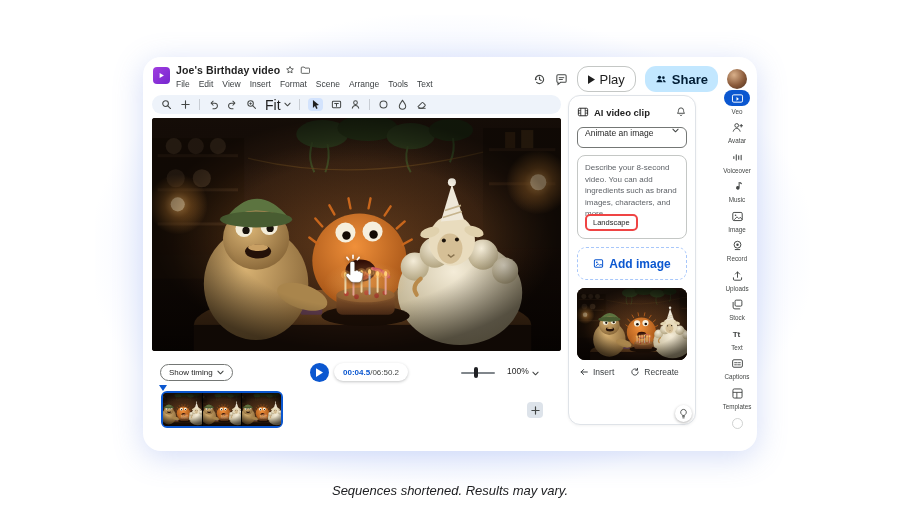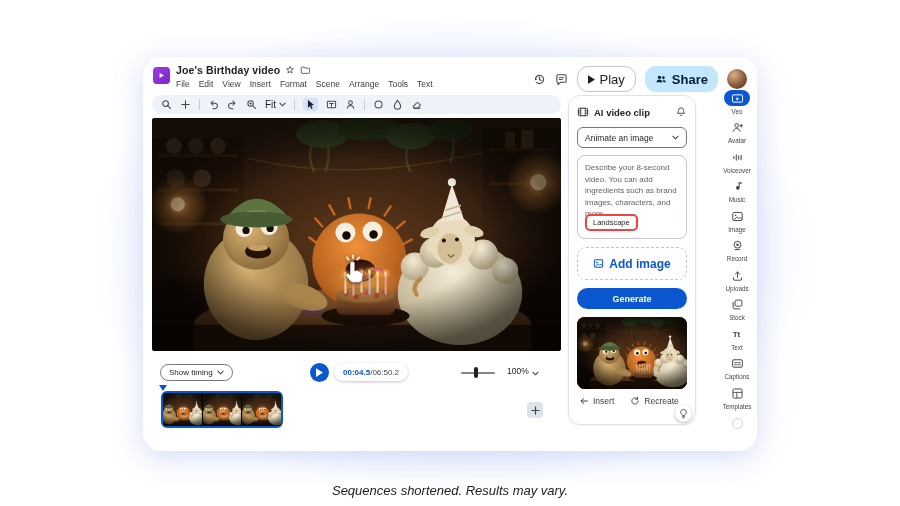--- a/index.html
+++ b/index.html
@@ -28,37 +28,37 @@
   .play-btn { background:#fff; border:1px solid #c4c7c5; }
   .share-btn { background:#c2e7ff; color:#001d35; font-weight:700; }
   .avatar { width:20px; height:20px; border-radius:50%;
             background:radial-gradient(circle at 35% 30%, #d9b08a 0%, #8a5a3a 55%, #4a2d1c 100%); }
 
   
   .toolbar { position:absolute; left:9px; top:38px; width:409px; height:19px; border-radius:10px;
              background:#eef3fa; display:flex; align-items:center; gap:8px; padding:0 9px; }
   .tic { width:11px; height:11px; display:block; }
   .tb-div { width:1px; height:11px; background:#c8cdd4; }
-  .fit { display:flex; align-items:center; gap:3px; font-size:10px; }
+  .fit { display:flex; align-items:center; gap:3px; font-size:14px; }
   .sel-tool { background:#d3e3fd; border-radius:4px; padding:1px 2px; display:flex; }
   .chev { width:7px; height:5px; display:block; color:#444746; }
 
   
   .canvas { position:absolute; left:9px; top:61px; width:409px; height:233px; border-radius:3px;
             overflow:hidden; background:#140a05; }
   .cursor-hand { position:absolute; left:186px; top:136px; width:30px; height:34px;
                  filter:drop-shadow(0 1px 2px rgba(0,0,0,.55)); }
 
   
   .panel { position:absolute; left:425px; top:38px; width:128px; height:330px; background:#fff;
            border:1px solid #dfe3e8; border-radius:12px; padding:8px; box-shadow:0 1px 3px rgba(0,0,0,.05); }
   .panel-head { display:flex; align-items:center; gap:5px; margin-bottom:7px; height:16px; }
   .panel-title { font-size:9.5px; font-weight:700; }
   .bell { margin-left:auto; display:flex; }
-  .mode-select { height:21px; border:1px solid #747775; border-radius:6px; display:flex; align-items:center;
+  .mode-select { height:21px; border:1px solid #747775; border-radius:6px; display:flex; align-items:flex-start;
                  justify-content:space-between; padding:0 7px; font-size:8.5px; margin-bottom:7px; }
   .prompt-box { position:relative; height:84px; border:1px solid #c4c7c5; border-radius:8px;
                 padding:6px 7px; margin-bottom:8px; }
   .prompt-text { font-size:8px; line-height:1.45; color:#5f6368; }
   .chip { position:absolute; left:7px; bottom:7px; border:2px solid #ef4444; border-radius:5px;
           padding:2px 6px; font-size:7.5px; color:#1f1f1f; }
   .add-image { height:33px; border:1.2px dashed #a8c7fa; border-radius:9px; display:flex; align-items:center;
                justify-content:center; gap:5px; color:#0b57d0; font-size:12px; font-weight:600; margin-bottom:8px; }
   .generate { height:21px; border-radius:11px; background:#0b57d0; color:#fff; font-size:9px; font-weight:600;
               display:flex; align-items:center; justify-content:center; margin-bottom:8px; }
@@ -434,21 +434,20 @@
       <div class="chip">Landscape</div>
     </div>
     <div class="add-image">
       <svg viewBox="0 0 12 12" width="11" height="11">
           <rect x="1.5" y="2" width="9" height="8" rx="1.2" fill="none" stroke="#0b57d0" stroke-width="1.1"></rect>
           <circle cx="4.2" cy="4.8" r=".9" fill="#0b57d0"></circle>
           <path d="M3 9l2.6-2.7 1.8 1.8 1.3-1.4 1.8 2.1" fill="none" stroke="#0b57d0" stroke-width="1"></path>
         </svg>
       <span>Add image</span>
     </div>
-    <div class="generate">Generate</div>
     <div class="preview">
       <svg width="127" height="72">
           <use href="#scene" width="127" height="72"></use>
         </svg>
     </div>
     <div class="panel-actions">
       <div class="action">
         <svg viewBox="0 0 12 12" width="10" height="10">
             <path d="M10 6H2.5M5.5 3 2.5 6l3 3" fill="none" stroke="#3c4043" stroke-width="1.2" stroke-linecap="round" stroke-linejoin="round"></path>
           </svg>

